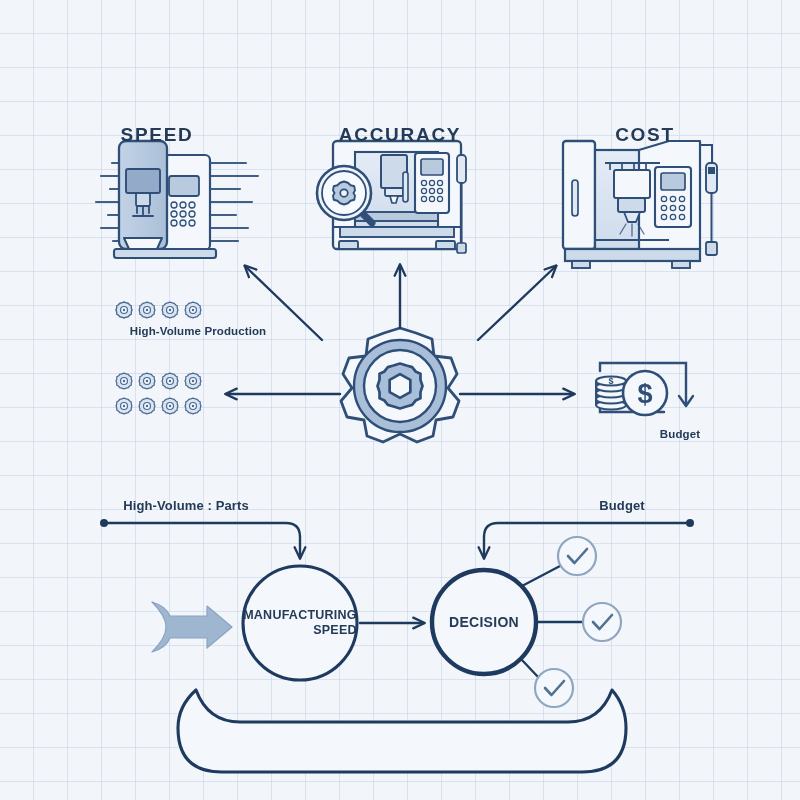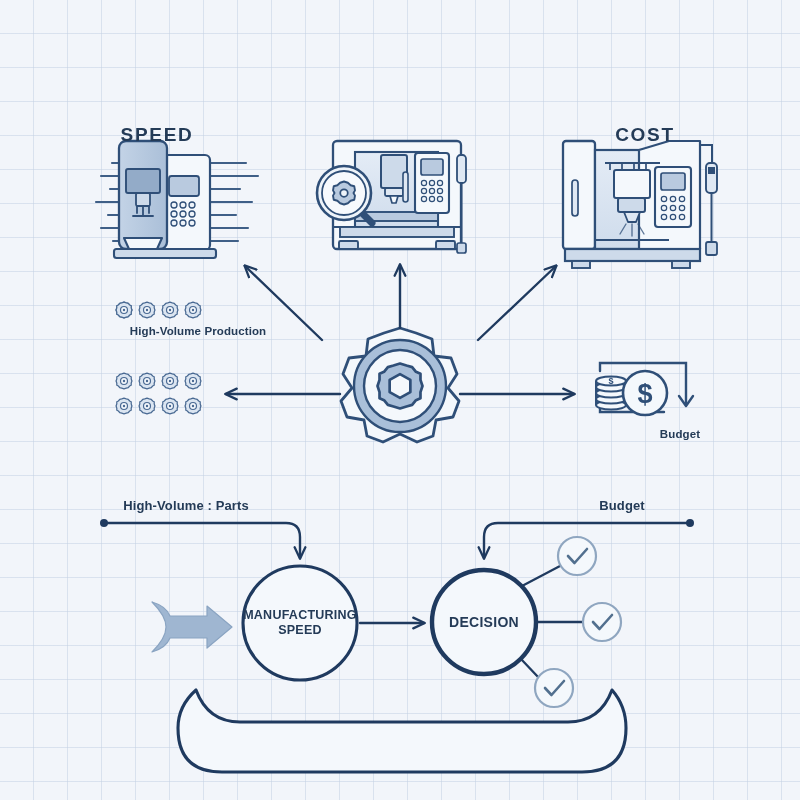--- a/index.html
+++ b/index.html
@@ -357,28 +357,29 @@
                Q600 722 612 690
                Q626 706 626 728
                Q626 772 582 772
                L222 772
                Q178 772 178 728
                Q178 706 196 690 Z" fill="#f4f8fc" stroke="#1f3a5f" stroke-width="3.1" stroke-linejoin="round"></path>
     </g>
   </svg>
 
   <div class="lbl hdr" style="left:157px; top:80px;">SPEED</div>
+  <div class="lbl hdr" style="left:400px; top:80px;">ACCURACY</div>
   <div class="lbl hdr" style="left:645px; top:80px;">COST</div>
 
   <div class="lbl small-cap" style="left:158px; top:325px;">High-Volume Production</div>
   <div class="lbl small-cap" style="left:640px; top:428px;">Budget</div>
 
   <div class="lbl flow-lbl" style="left:186px; top:498px;">High-Volume : Parts</div>
   <div class="lbl flow-lbl" style="left:622px; top:498px;">Budget</div>
 
-  <div class="lbl node-lbl" style="left:300px; top:623px;">
+  <div class="lbl node-lbl" style="left:300px; top:623px;text-align:right;">
     <span>MANUFACTURING</span><br>
     <span>SPEED</span>
   </div>
   <div class="lbl node-lbl" style="left:484px; top:622px; font-size:14px;">DECISION</div>
 
 
 </div>
 
 </body></html>

